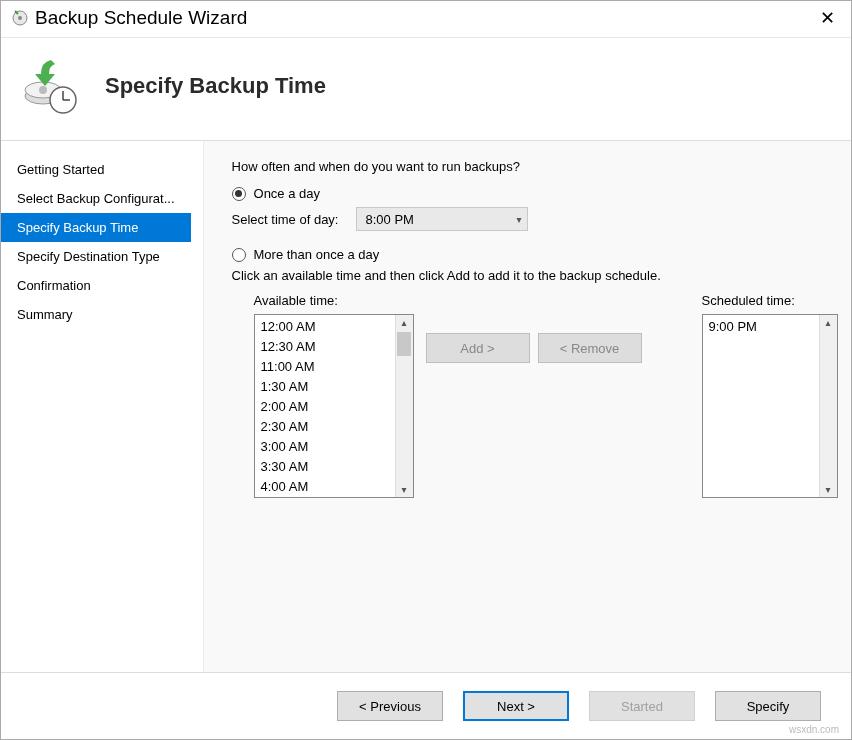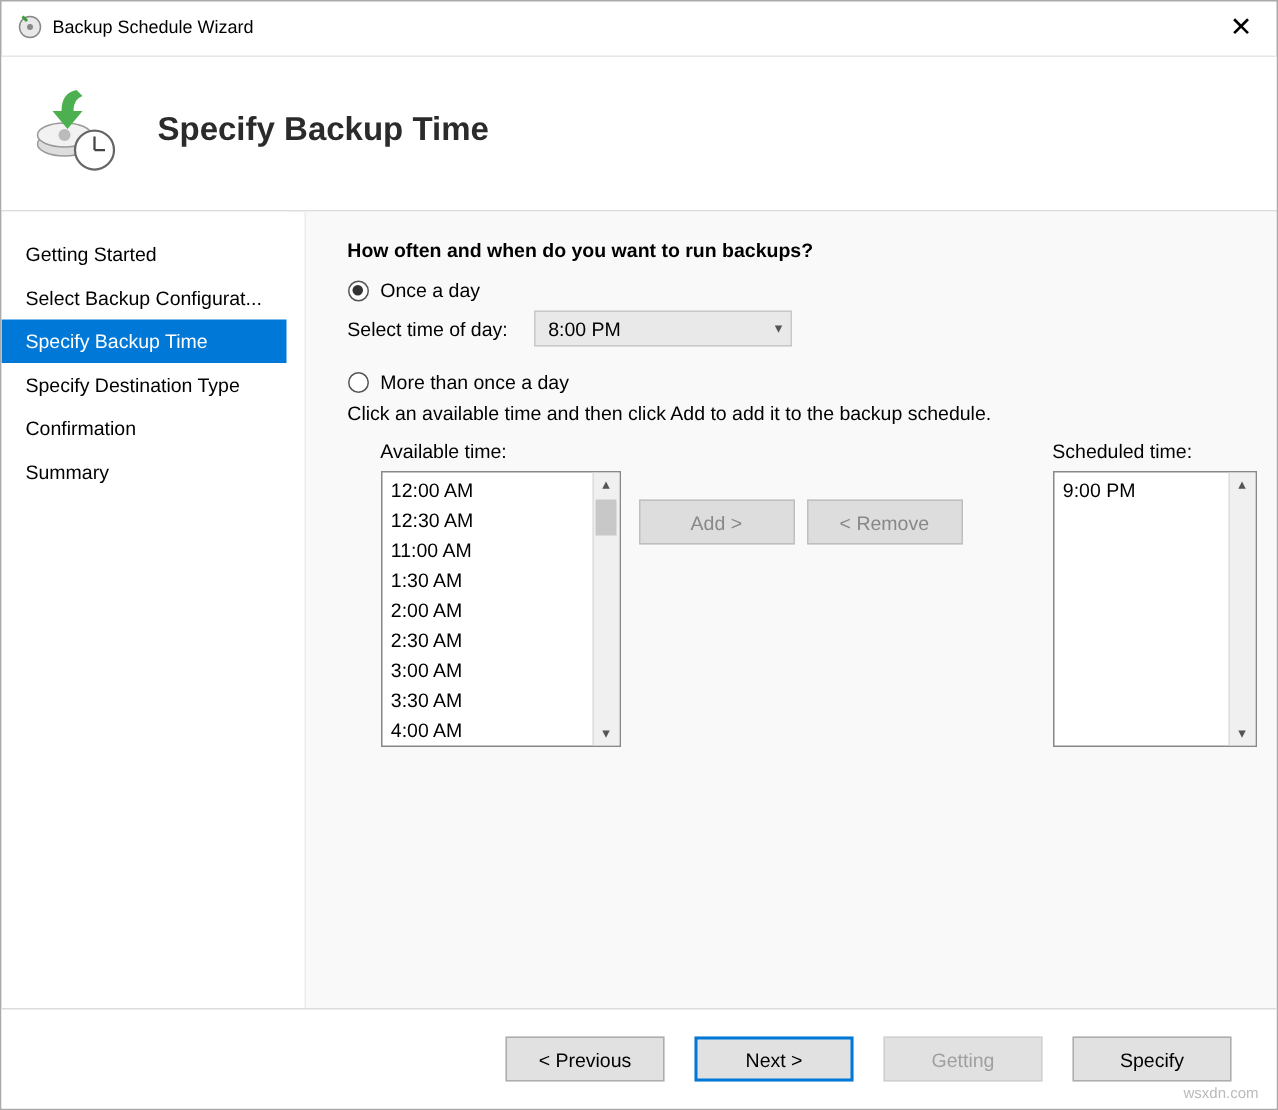--- a/index.html
+++ b/index.html
@@ -1,31 +1,31 @@
 <!DOCTYPE html>
 <html><head>
   <meta charset="utf-8">
   <style>
     * { box-sizing: border-box; margin: 0; padding: 0; }
     body { font-family: "Segoe UI", Tahoma, sans-serif; font-size: 13px; color: #000; background: #fff; }
     .window { width: 852px; height: 740px; border: 1px solid #aaa; display: flex; flex-direction: column; background: #fff; position: relative; }
     .titlebar { display: flex; align-items: center; padding: 6px 10px 8px 10px; border-bottom: 1px solid #e6e6e6; }
     .titlebar-icon { width: 18px; height: 18px; margin-right: 6px; position: relative; }
-    .titlebar-text { font-size: 12px; }
+    .titlebar-text { font-size: 19px; }
     .close-x { margin-left: auto; font-size: 18px; font-weight: 300; padding: 0 6px; cursor: pointer; }
     .header { display: flex; align-items: center; padding: 18px 20px 24px 20px; background: #fff; }
     .header-icon { width: 60px; height: 60px; position: relative; margin-right: 24px; }
     .header-title { font-size: 22px; font-weight: 700; color: #2b2b2b; }
     .divider { border: none; border-top: 1px solid #dcdcdc; margin: 0; }
     .body { display: flex; flex: 1; overflow: hidden; gap: 12px; }
     .sidebar { width: 222px; padding: 14px 0; background: #fff; }
     .step { padding: 7px 16px; cursor: pointer; white-space: nowrap; overflow: hidden; text-overflow: ellipsis; }
     .step.active { background: #0078d7; color: #fff; }
     .content { flex: 1; background: #f9f9f9; padding: 18px 24px 18px 28px; border-left: 1px solid #ececec; }
-    .prompt { margin-bottom: 12px; font-weight: bold; }
+    .prompt { margin-bottom: 12px; }
     .radio-group { margin-bottom: 10px; }
     .radio-row { display: flex; align-items: center; margin-bottom: 6px; }
     .radio { width: 14px; height: 14px; border-radius: 50%; border: 1px solid #555; margin-right: 8px; display: inline-flex; align-items: center; justify-content: center; background: #fff; }
     .radio.selected::after { content: ""; width: 7px; height: 7px; border-radius: 50%; background: #333; display: block; }
     .indent { margin-left: 22px; }
     .select-row { display: flex; align-items: center; margin: 6px 0 16px 0; }
     .select-label { margin-right: 18px; }
     .combo { width: 172px; height: 24px; background: #e9e9e9; border: 1px solid #c8c8c8; display: flex; align-items: center; padding: 0 8px; position: relative; cursor: pointer; }
     .combo-chevron { position: absolute; right: 6px; font-size: 10px; color: #555; }
     .instr { margin: 4px 0 10px 0; }
@@ -164,18 +164,18 @@
           </div>
 
         </div>
       </div>
     </div>
   </div>
 
   <div class="footer">
     <div class="fbtn default">&lt; Previous</div>
     <div class="fbtn primary">Next &gt;</div>
-    <div class="fbtn disabled">Getting</div>
+    <div class="fbtn disabled">Started</div>
     <div class="fbtn default">Specify</div>
   </div>
 
   <div class="watermark">wsxdn.com</div>
 </div>
 
 </body></html>

